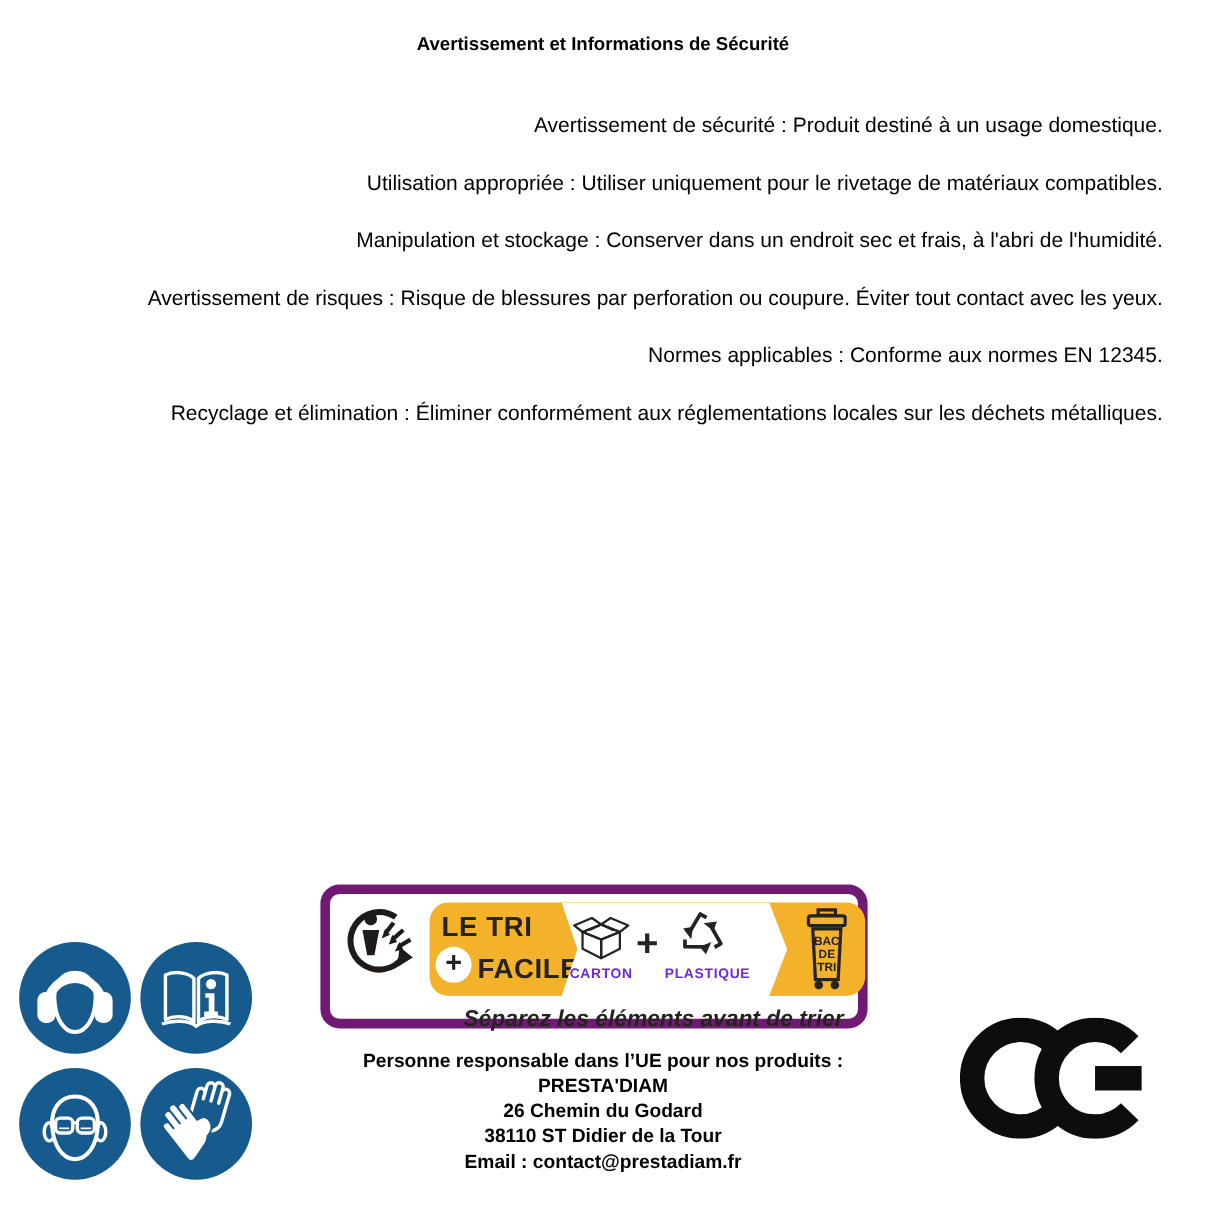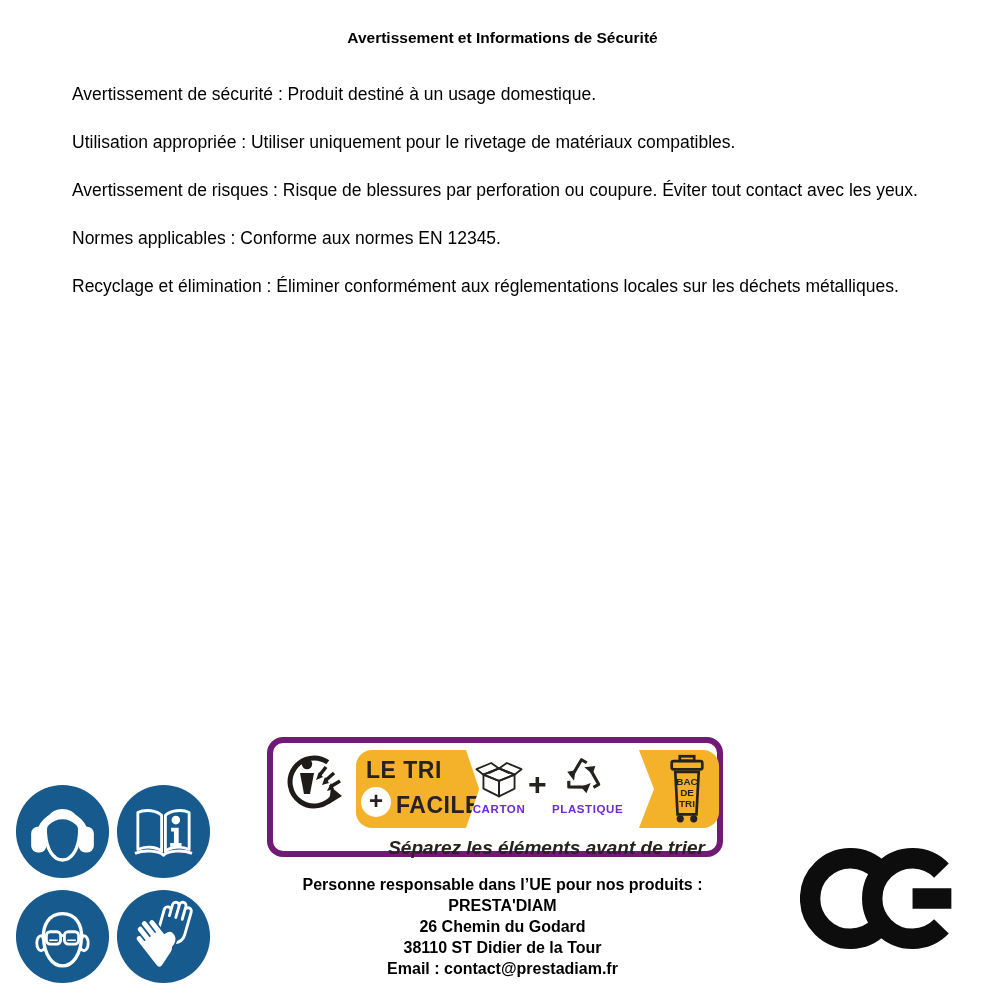--- a/index.html
+++ b/index.html
@@ -5,37 +5,37 @@
   html,body{margin:0;padding:0;}
   body{
     width:1005px;height:1005px;position:relative;background:#fff;
     font-family:"Liberation Sans", sans-serif;color:#111;overflow:hidden;
   }
   .page-title{
     position:absolute;top:29px;left:0;width:1005px;text-align:center;
     font-size:15.5px;font-weight:bold;color:#000;
   }
   .body-text{
-    position:absolute;top:82px;left:72px;width:897px;
-    font-size:17.5px;color:#000;
+    position:absolute;top:92px;left:72px;width:897px;
+    font-size:17.5px;color:#000;text-align:right;
   }
   .body-text p{margin:0 0 23px 0;line-height:25px;}
 
   
   .icons-grid{
     position:absolute;left:15px;top:784px;
     display:grid;grid-template-columns:97px 97px;grid-gap:10px 4px;
   }
   .icons-grid svg{display:block;}
 
   
   .fr-code{position:absolute;left:268px;top:714px;font-size:15px;font-weight:bold;color:#1f1b18;margin-top:33px;}
   .label-box{
     position:absolute;left:267px;top:737px;width:456px;height:120px;
-    background:#fff;border:6px solid #701a75;border-radius:16px;box-sizing:border-box;
+    background:#fff;border:8px solid #701a75;border-radius:16px;box-sizing:border-box;
   }
   .triman{position:absolute;left:12px;top:8px;}
   .yellow-band{
     position:absolute;left:83px;top:7px;width:363px;height:78px;
     background:#F3B229;border-radius:16px;
   }
   .white-chevron{
     position:absolute;left:110px;top:0;width:188px;height:78px;background:#fff;
     clip-path:polygon(0 0,92% 0,100% 50%,92% 100%,0 100%,7% 50%);
   }
@@ -65,20 +65,21 @@
   .ce{position:absolute;left:800px;top:848px;}
 </style>
 </head>
 <body>
 
 <div class="page-title">Avertissement et Informations de Sécurité</div>
 
 <div class="body-text">
   <p>Avertissement de sécurité : Produit destiné à un usage domestique.</p>
   <p>Utilisation appropriée : Utiliser uniquement pour le rivetage de matériaux compatibles.</p>
+  <p>Manipulation et stockage : Conserver dans un endroit sec et frais, à l'abri de l'humidité.</p>
   <p>Avertissement de risques : Risque de blessures par perforation ou coupure. Éviter tout contact avec les yeux.</p>
   <p>Normes applicables : Conforme aux normes EN 12345.</p>
   <p>Recyclage et élimination : Éliminer conformément aux réglementations locales sur les déchets métalliques.</p>
 </div>
 
 <div class="icons-grid">
 
   <svg width="95" height="95" viewBox="0 0 100 100">
     <circle cx="50" cy="50" r="49" fill="#175A8E"></circle>
     <path d="M50 28 C63 28 69 40 68 52 C67 68 60 80 50 80 C40 80 33 68 32 52 C31 40 37 28 50 28 Z" fill="#175A8E" stroke="#fff" stroke-width="3.5"></path>

